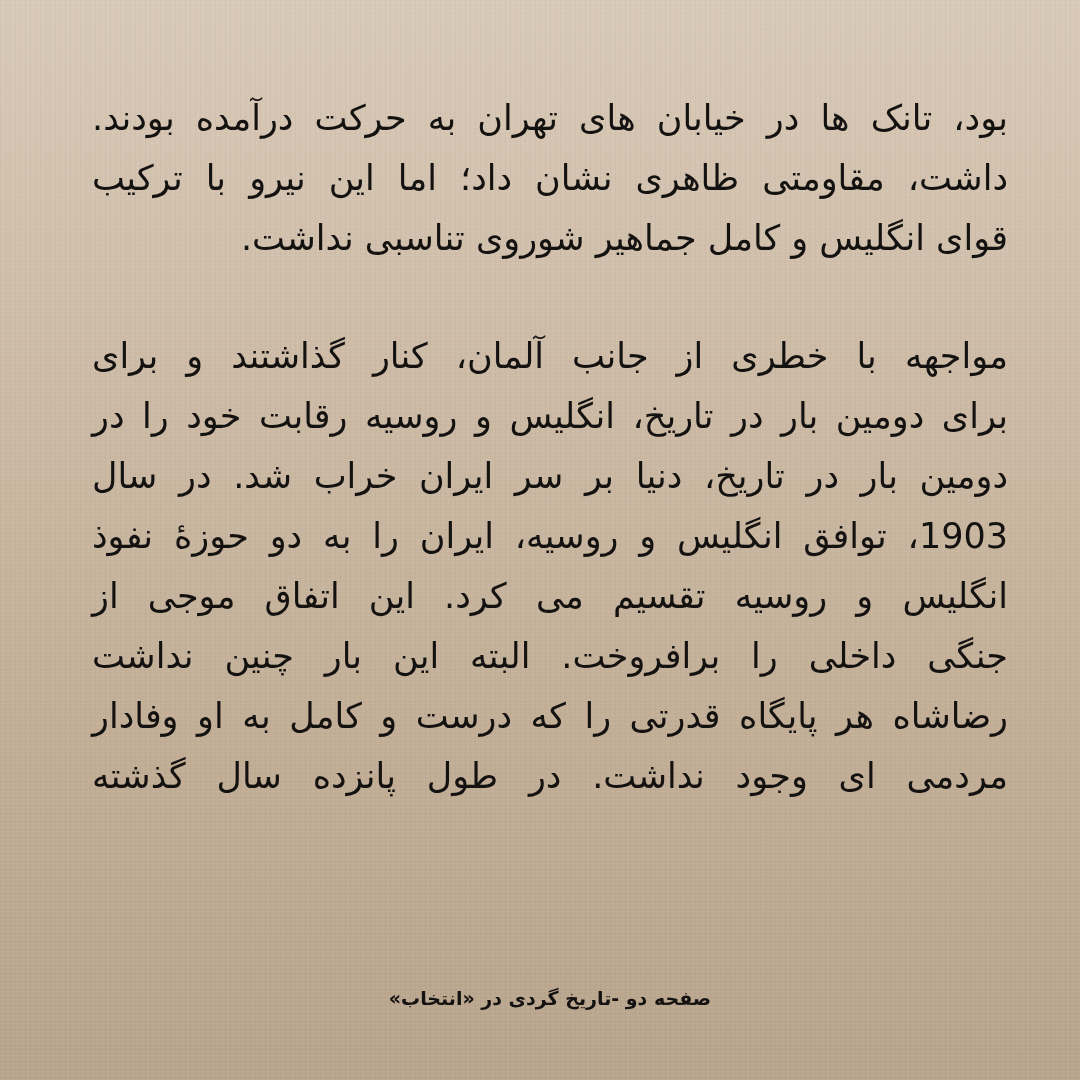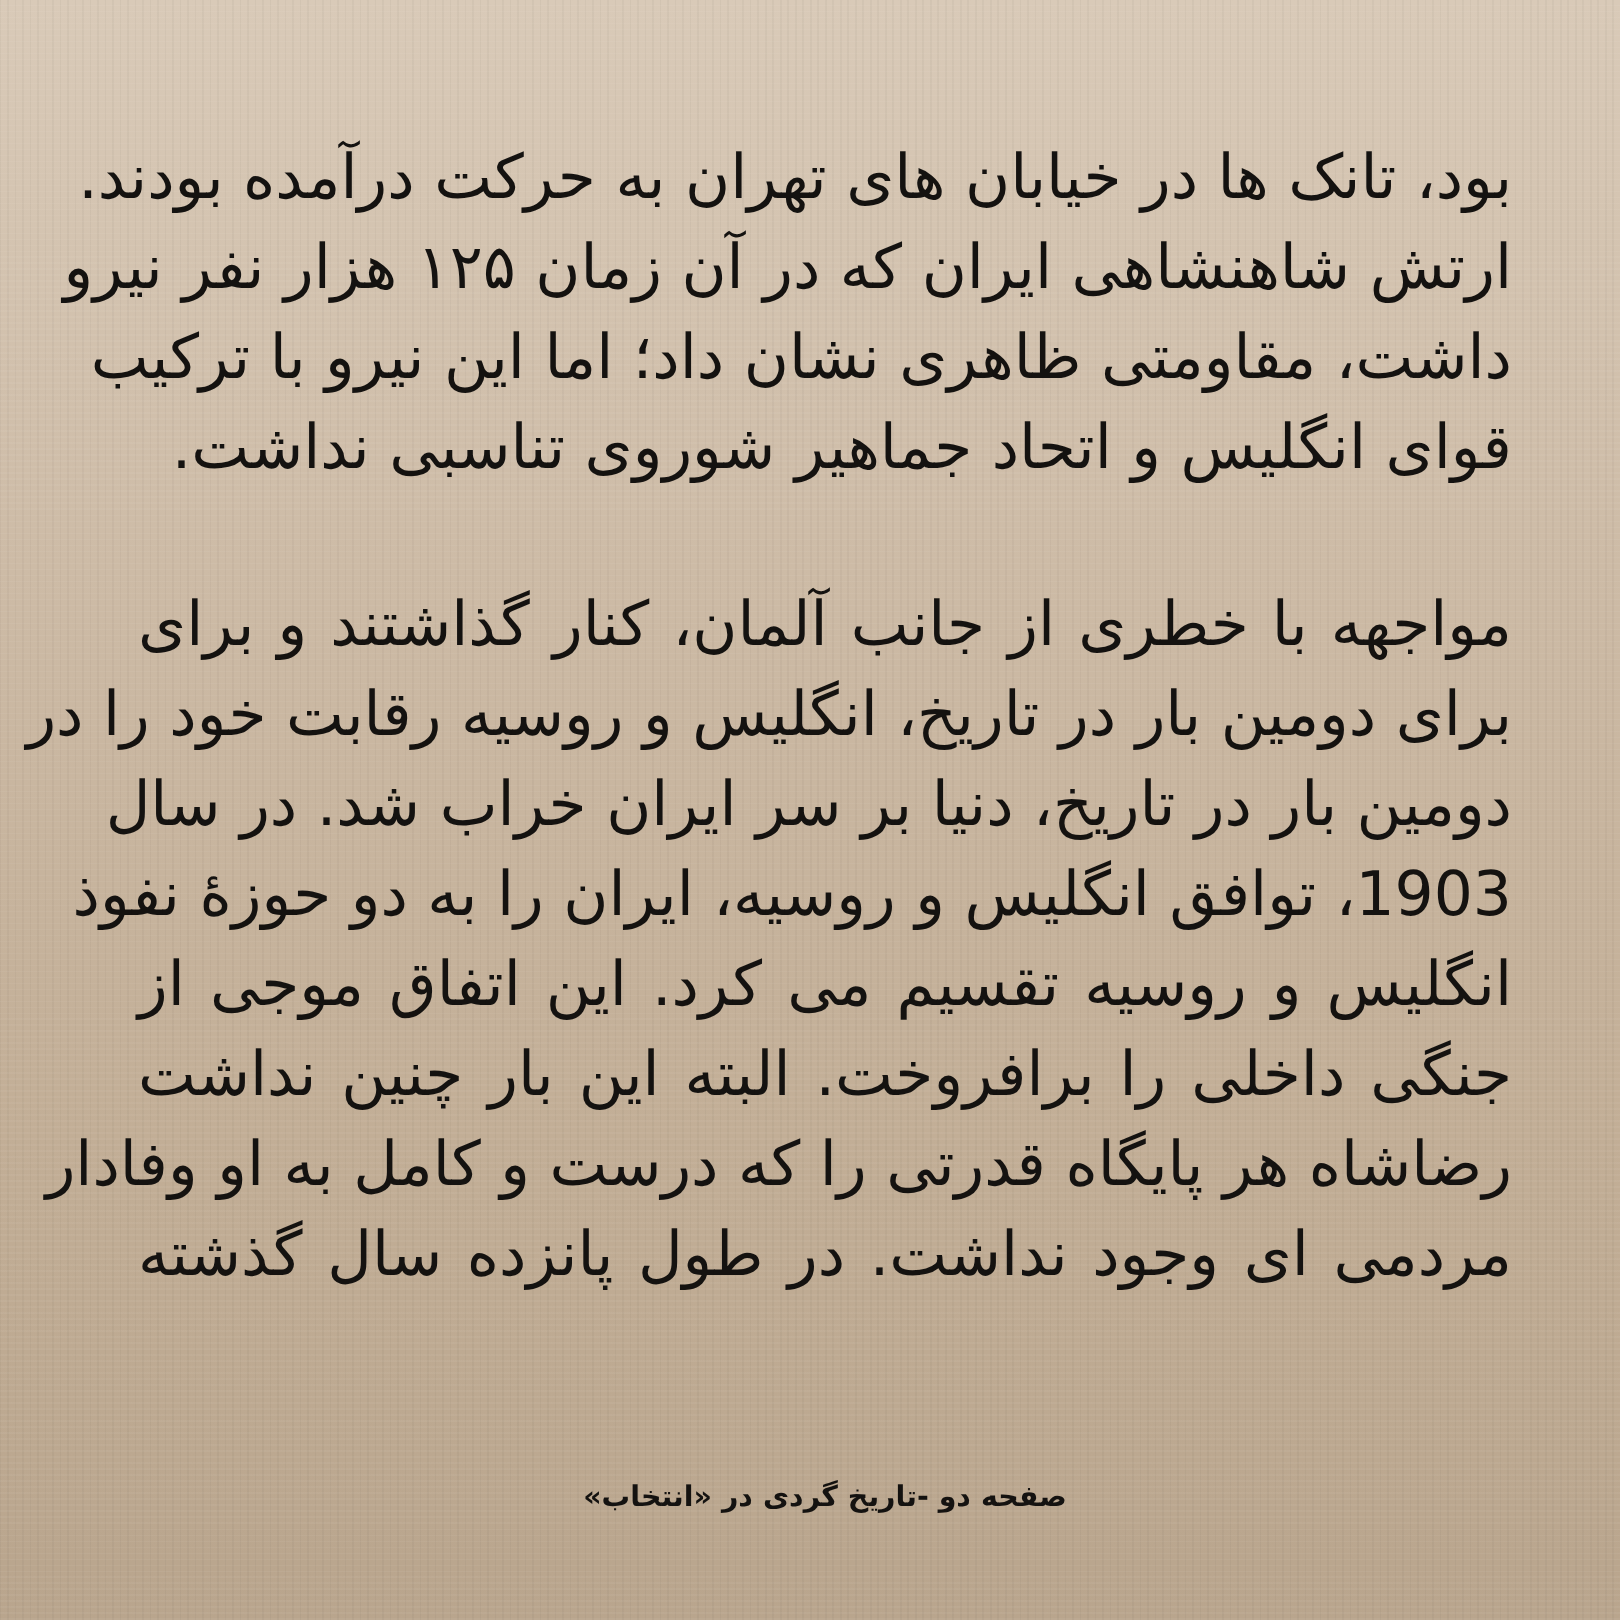--- a/index.html
+++ b/index.html
@@ -25,21 +25,21 @@
     }
     .page {
       position: absolute;
       left: 92px;
       right: 72px;
       top: 88px;
       direction: rtl;
     }
     .paragraph {
       margin: 0;
-      font-size: 41px;
+      font-size: 35px;
       line-height: 60px;
       text-align: justify;
       text-align-last: justify;
       letter-spacing: -0.3px;
     }
     .paragraph .line {
       display: block;
       text-align: justify;
       text-align-last: justify;
       white-space: nowrap;
@@ -64,23 +64,22 @@
     }
   </style>
 </head>
 <body>
 
 <div class="texture"></div>
 
 <main class="page">
   <p class="paragraph">
     <span class="line">بود، تانک ها در خیابان های تهران به حرکت درآمده بودند.</span>
-    <span class="line">ارتش شاهنشاهی ایران که در آن زمان ۱۲۵ هزار نفر نیرو</span>
     <span class="line">داشت، مقاومتی ظاهری نشان داد؛ اما این نیرو با ترکیب</span>
-    <span class="line last">قوای انگلیس و اتحاد جماهیر شوروی تناسبی نداشت.</span>
+    <span class="line last">قوای انگلیس و کامل جماهیر شوروی تناسبی نداشت.</span>
   </p>
 
   <div class="gap"></div>
 
   <p class="paragraph">
     <span class="line">مواجهه با خطری از جانب آلمان، کنار گذاشتند و برای</span>
     <span class="line">برای دومین بار در تاریخ، انگلیس و روسیه رقابت خود را در</span>
     <span class="line">دومین بار در تاریخ، دنیا بر سر ایران خراب شد. در سال</span>
     <span class="line">1903، توافق انگلیس و روسیه، ایران را به دو حوزهٔ نفوذ</span>
     <span class="line">انگلیس و روسیه تقسیم می کرد. این اتفاق موجی از</span>

